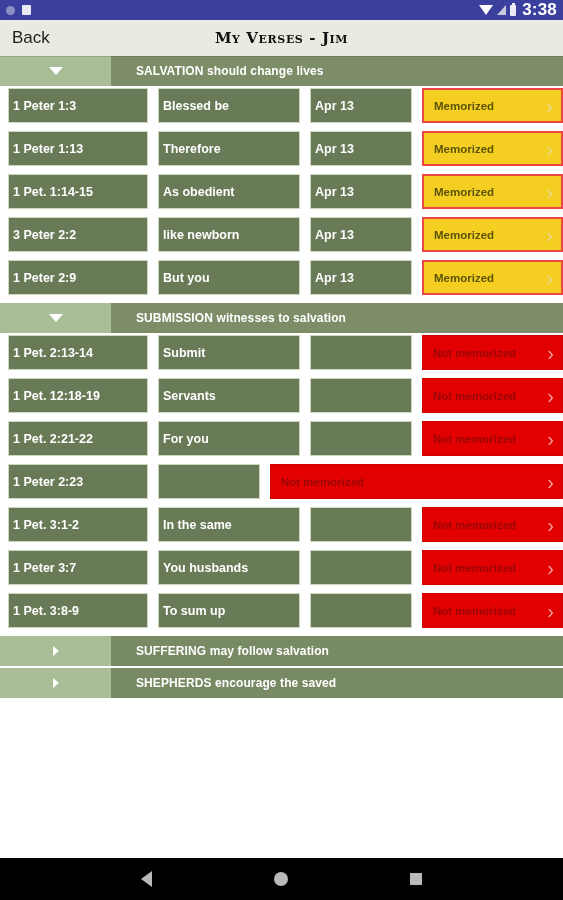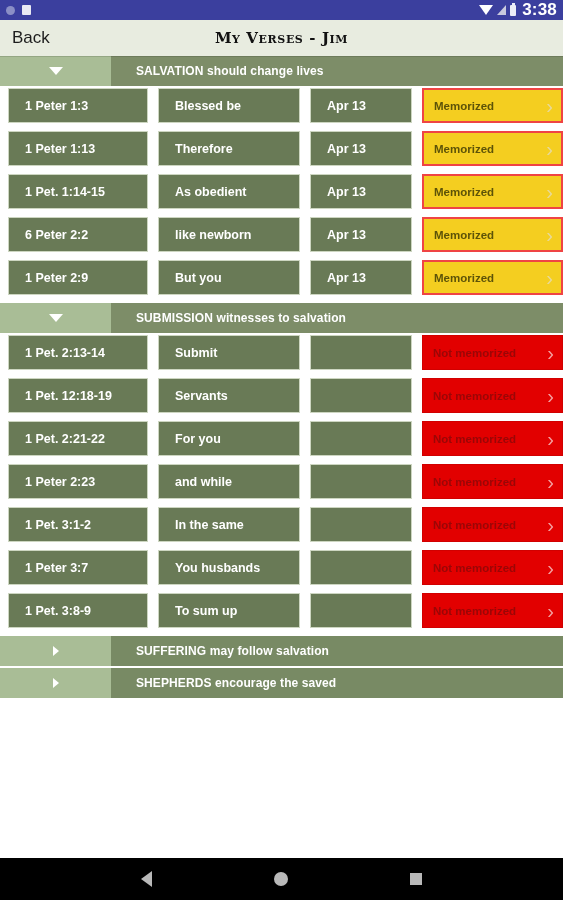--- a/index.html
+++ b/index.html
@@ -156,21 +156,21 @@
     gap: 10px;
     padding-left: 8px;
   }
   .cell {
     height: 35px;
     box-sizing: border-box;
     background: #697a56;
     border: 1px solid #cdd6c1;
     display: flex;
     align-items: center;
-    padding-left: 16px;
+    padding-left: 4px;
     color: #ffffff;
     font-size: 12.5px;
     font-weight: bold;
     white-space: nowrap;
     overflow: hidden;
   }
   .cell-ref    { width: 140px; }
   .cell-text   { width: 142px; }
   .cell-date   { width: 102px; }
 
@@ -286,21 +286,21 @@
     <div class="row">
       <div class="cell cell-ref">1 Pet. 1:14-15</div>
       <div class="cell cell-text">As obedient</div>
       <div class="cell cell-date">Apr 13</div>
       <div class="cell-status memorized">
         <span>Memorized</span>
         <span class="chev">›</span>
       </div>
     </div>
     <div class="row">
-      <div class="cell cell-ref">6 Peter 2:2</div>
+      <div class="cell cell-ref">3 Peter 2:2</div>
       <div class="cell cell-text">like newborn</div>
       <div class="cell cell-date">Apr 13</div>
       <div class="cell-status memorized">
         <span>Memorized</span>
         <span class="chev">›</span>
       </div>
     </div>
     <div class="row">
       <div class="cell cell-ref">1 Peter 2:9</div>
       <div class="cell cell-text">But you</div>
@@ -338,21 +338,20 @@
       <div class="cell cell-ref">1 Pet. 2:21-22</div>
       <div class="cell cell-text">For you</div>
       <div class="cell cell-date"></div>
       <div class="cell-status notmemorized">
         <span>Not memorized</span>
         <span class="chev">›</span>
       </div>
     </div>
     <div class="row">
       <div class="cell cell-ref">1 Peter 2:23</div>
-      <div class="cell cell-text">and while</div>
       <div class="cell cell-date"></div>
       <div class="cell-status notmemorized">
         <span>Not memorized</span>
         <span class="chev">›</span>
       </div>
     </div>
     <div class="row">
       <div class="cell cell-ref">1 Pet. 3:1-2</div>
       <div class="cell cell-text">In the same</div>
       <div class="cell cell-date"></div>

